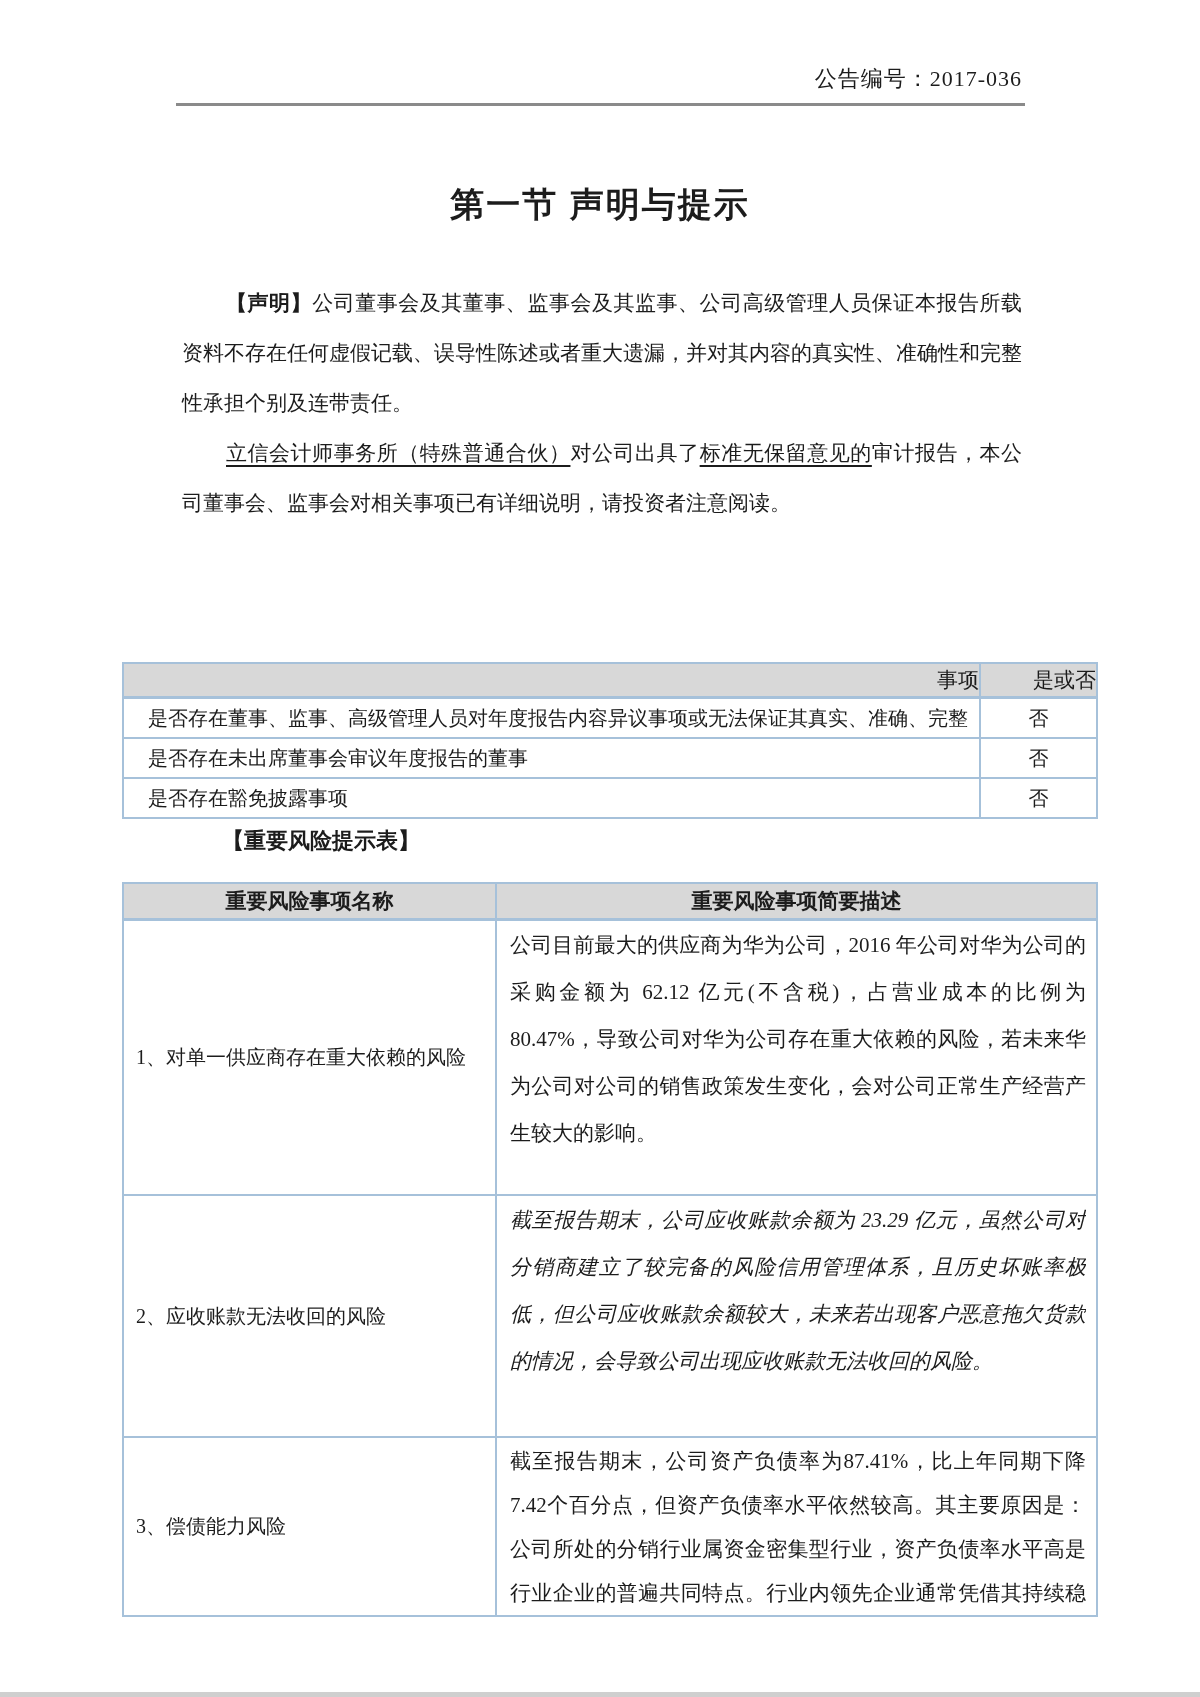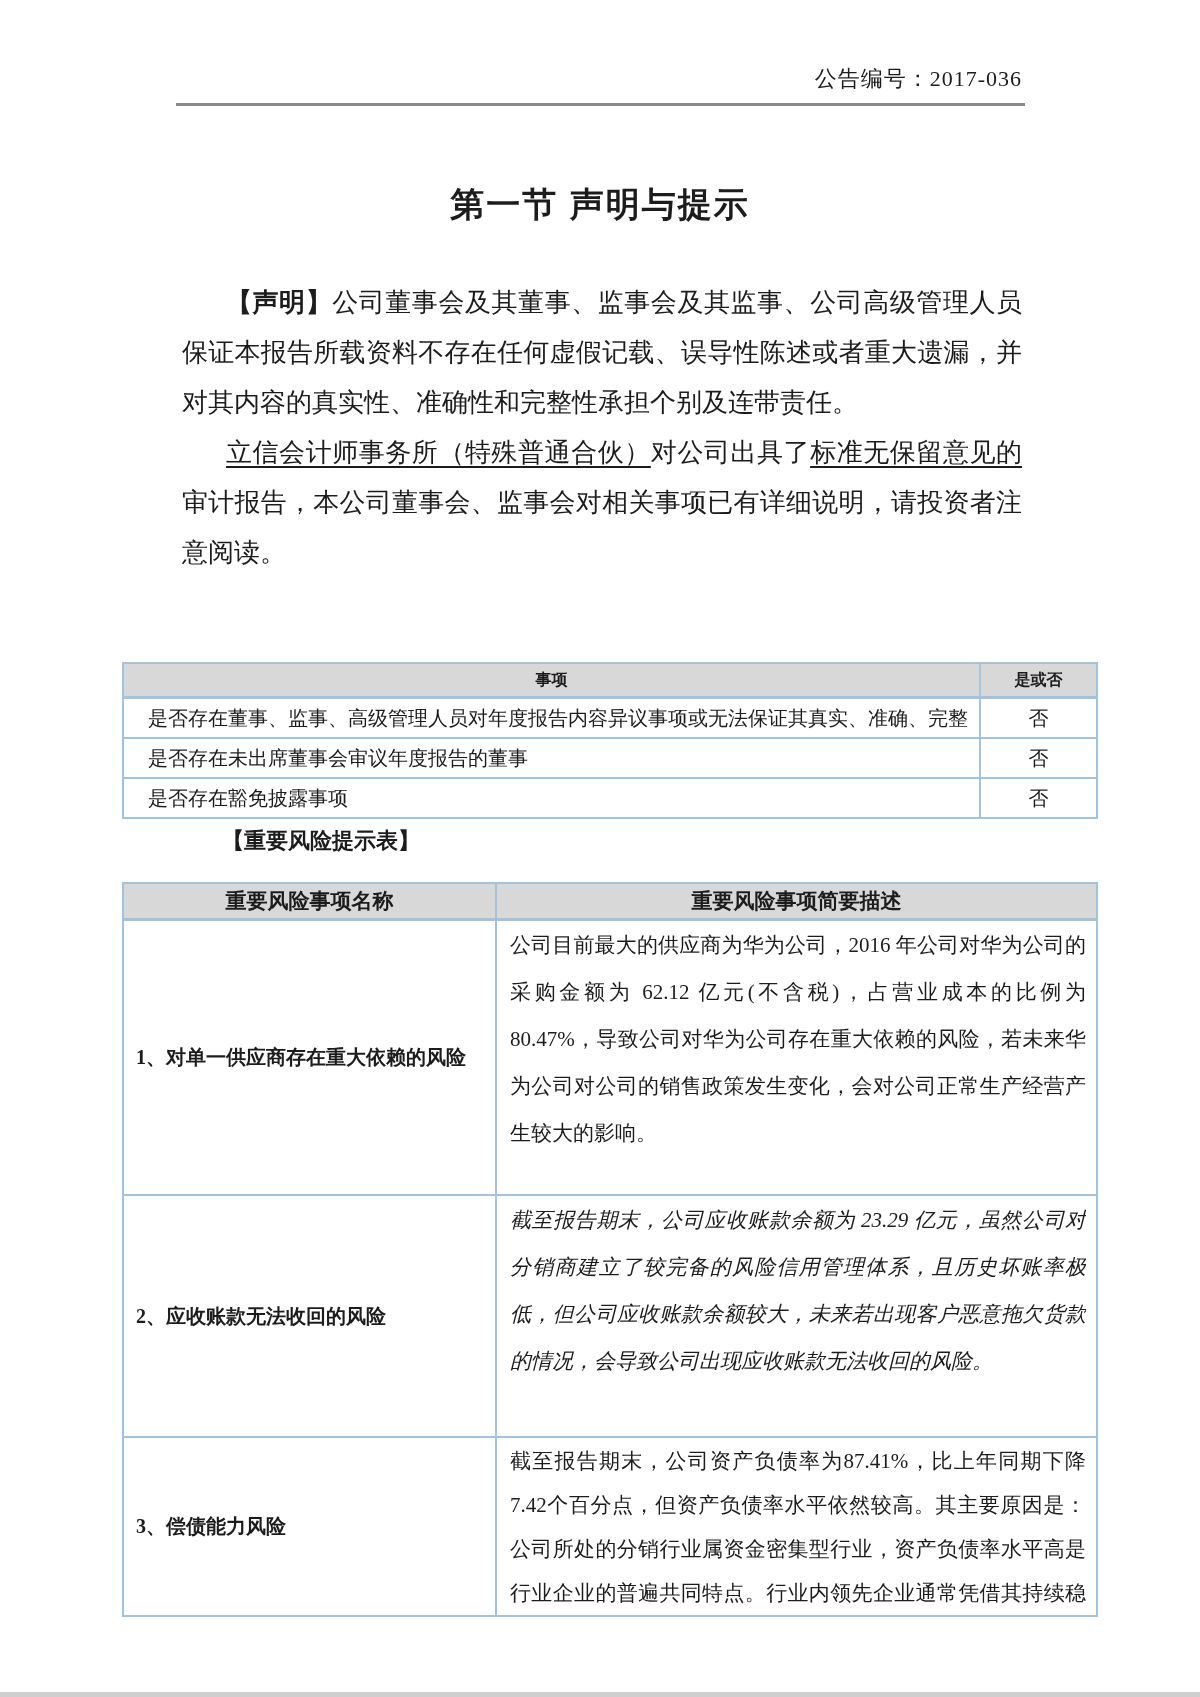--- a/index.html
+++ b/index.html
@@ -26,38 +26,38 @@
     background:var(--rule-gray);
   }
   .page-title{
     position:absolute;top:136px;left:0;width:1200px;
     text-align:center;
     font-family:"Liberation Sans","DejaVu Sans",sans-serif;
     font-size:34px;font-weight:bold;letter-spacing:2px;margin-top:46px;
   }
   .bodytext{
     position:absolute;top:278px;left:182px;width:840px;
-    font-size:26px;line-height:50px;
+    font-size:21px;line-height:50px;
     text-align:justify;
   }
   .bodytext p{margin:0;text-indent:44px;}
   .b{font-weight:bold;}
   .u{text-decoration:underline;text-underline-offset:5px;}
 
   table{border-collapse:collapse;table-layout:fixed;}
   td,th{border:2px solid var(--border-blue);padding:0;}
 
   .matters{
     position:absolute;top:662px;left:122px;width:974px;
     font-size:20px;
   }
   .matters th{
     background:var(--header-gray);
     height:32px;
-    font-size:16px;font-weight:bold;text-align:center;
+    font-size:21px;font-weight:normal;text-align:right;
     border-bottom-width:3px;
   }
   .matters td{height:38px;}
   .matters td.item{text-align:left;padding-left:24px;padding-right:4px;}
   .matters td.ans{text-align:center;}
 
   .risk-heading{
     position:absolute;top:826px;left:222px;
     font-size:22px;font-weight:bold;
   }
@@ -66,21 +66,21 @@
     font-size:20px;
   }
   .risk th{
     background:var(--header-gray);
     height:34px;
     font-size:21px;font-weight:bold;text-align:center;
     border-bottom-width:3px;
   }
   .risk td.name{
     vertical-align:middle;text-align:left;
-    padding-left:12px;padding-right:4px;font-weight:bold;
+    padding-left:12px;padding-right:4px;
   }
   .risk td.desc{vertical-align:top;}
   .desc-inner{
     margin:1px 10px 0 13px;
     font-size:21px;line-height:47px;
     text-align:justify;overflow:hidden;
   }
   .desc-h1{height:272px;}
   .desc-h2{height:239px;font-style:italic;}
   .desc-h3{height:176px;line-height:44px;}

